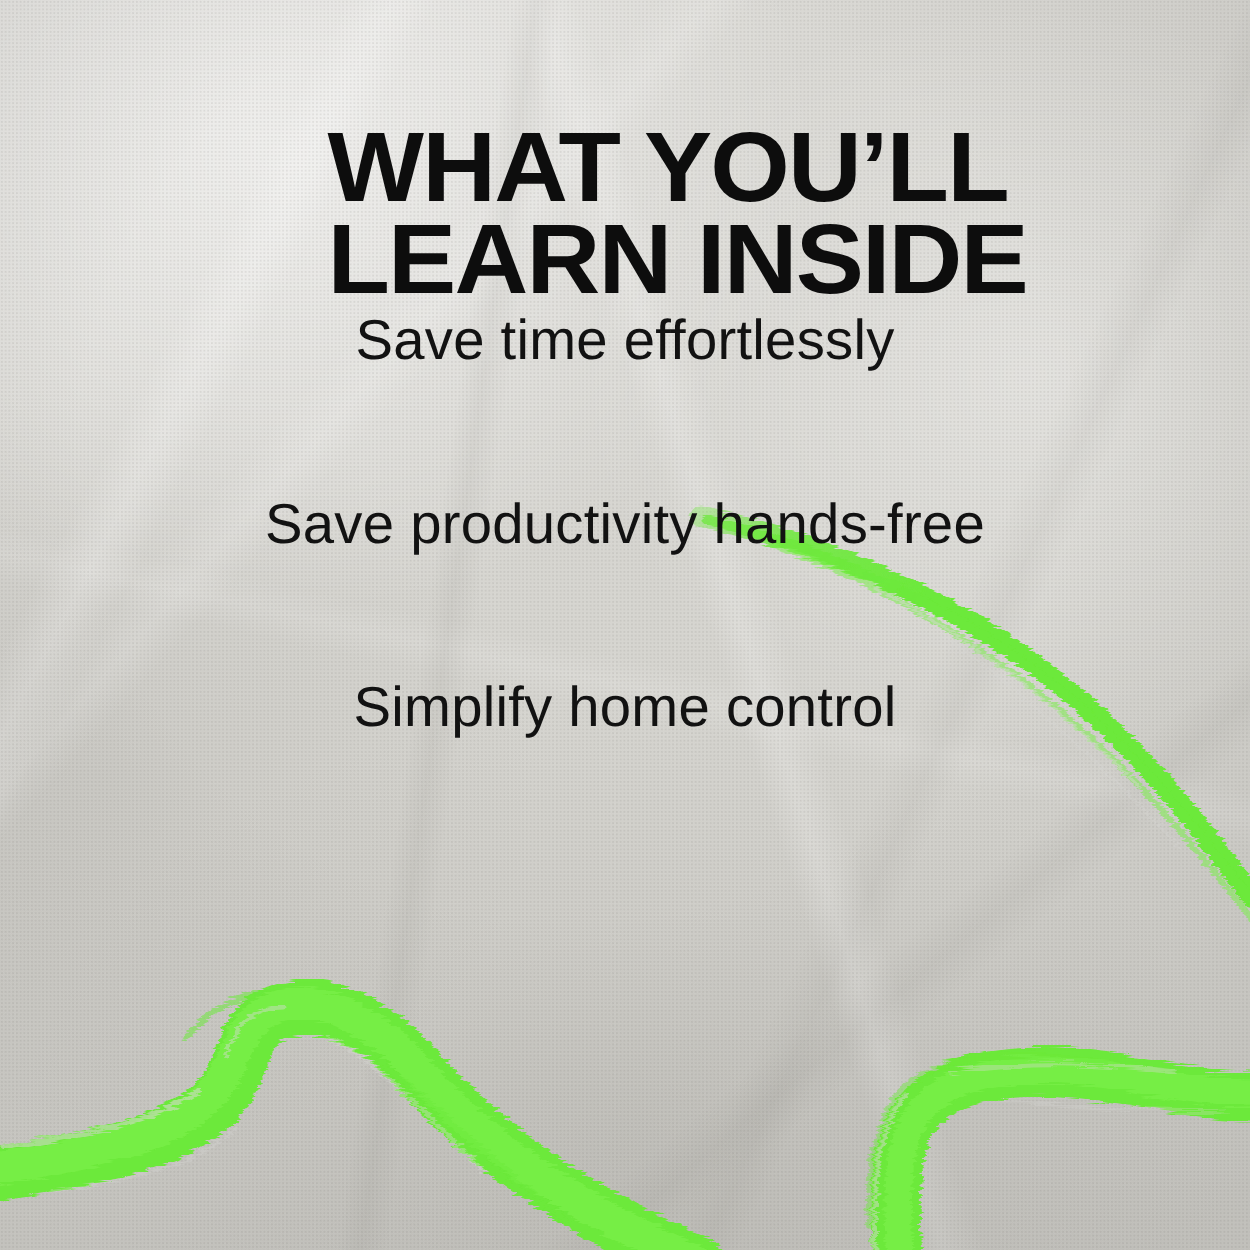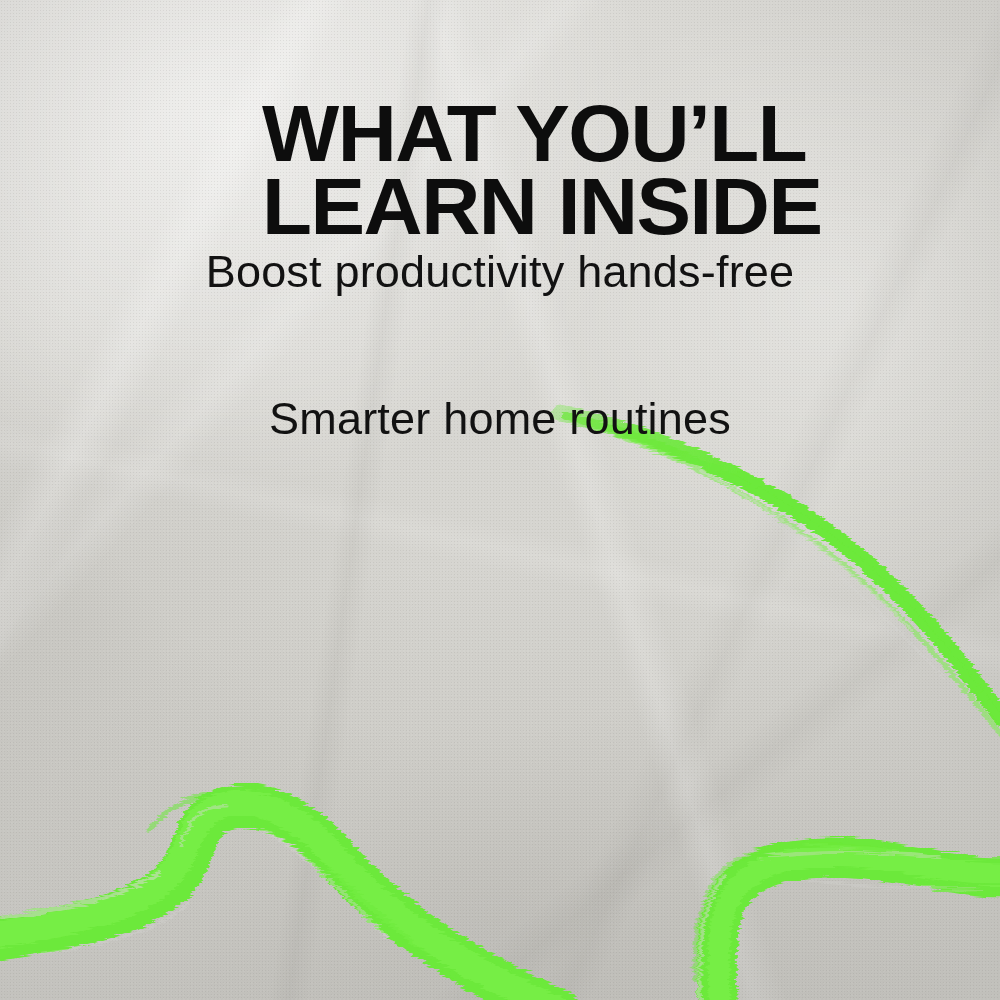--- a/index.html
+++ b/index.html
@@ -196,18 +196,19 @@
   </svg>
 
   <div class="content">
 
     <h1 class="headline">
       <span class="hl-line">WHAT YOU’LL</span>
       <span class="hl-line">LEARN INSIDE</span>
     </h1>
 
     <ul class="feature-list">
-      <li class="feature-item">Boost productivity hands-free</li>
-      <li class="feature-item">Smarter home routines</li>
+      <li class="feature-item">Save time effortlessly</li>
+      <li class="feature-item">Save productivity hands-free</li>
+      <li class="feature-item">Simplify home control</li>
     </ul>
 
   </div>
 </div>
 
 </body></html>

